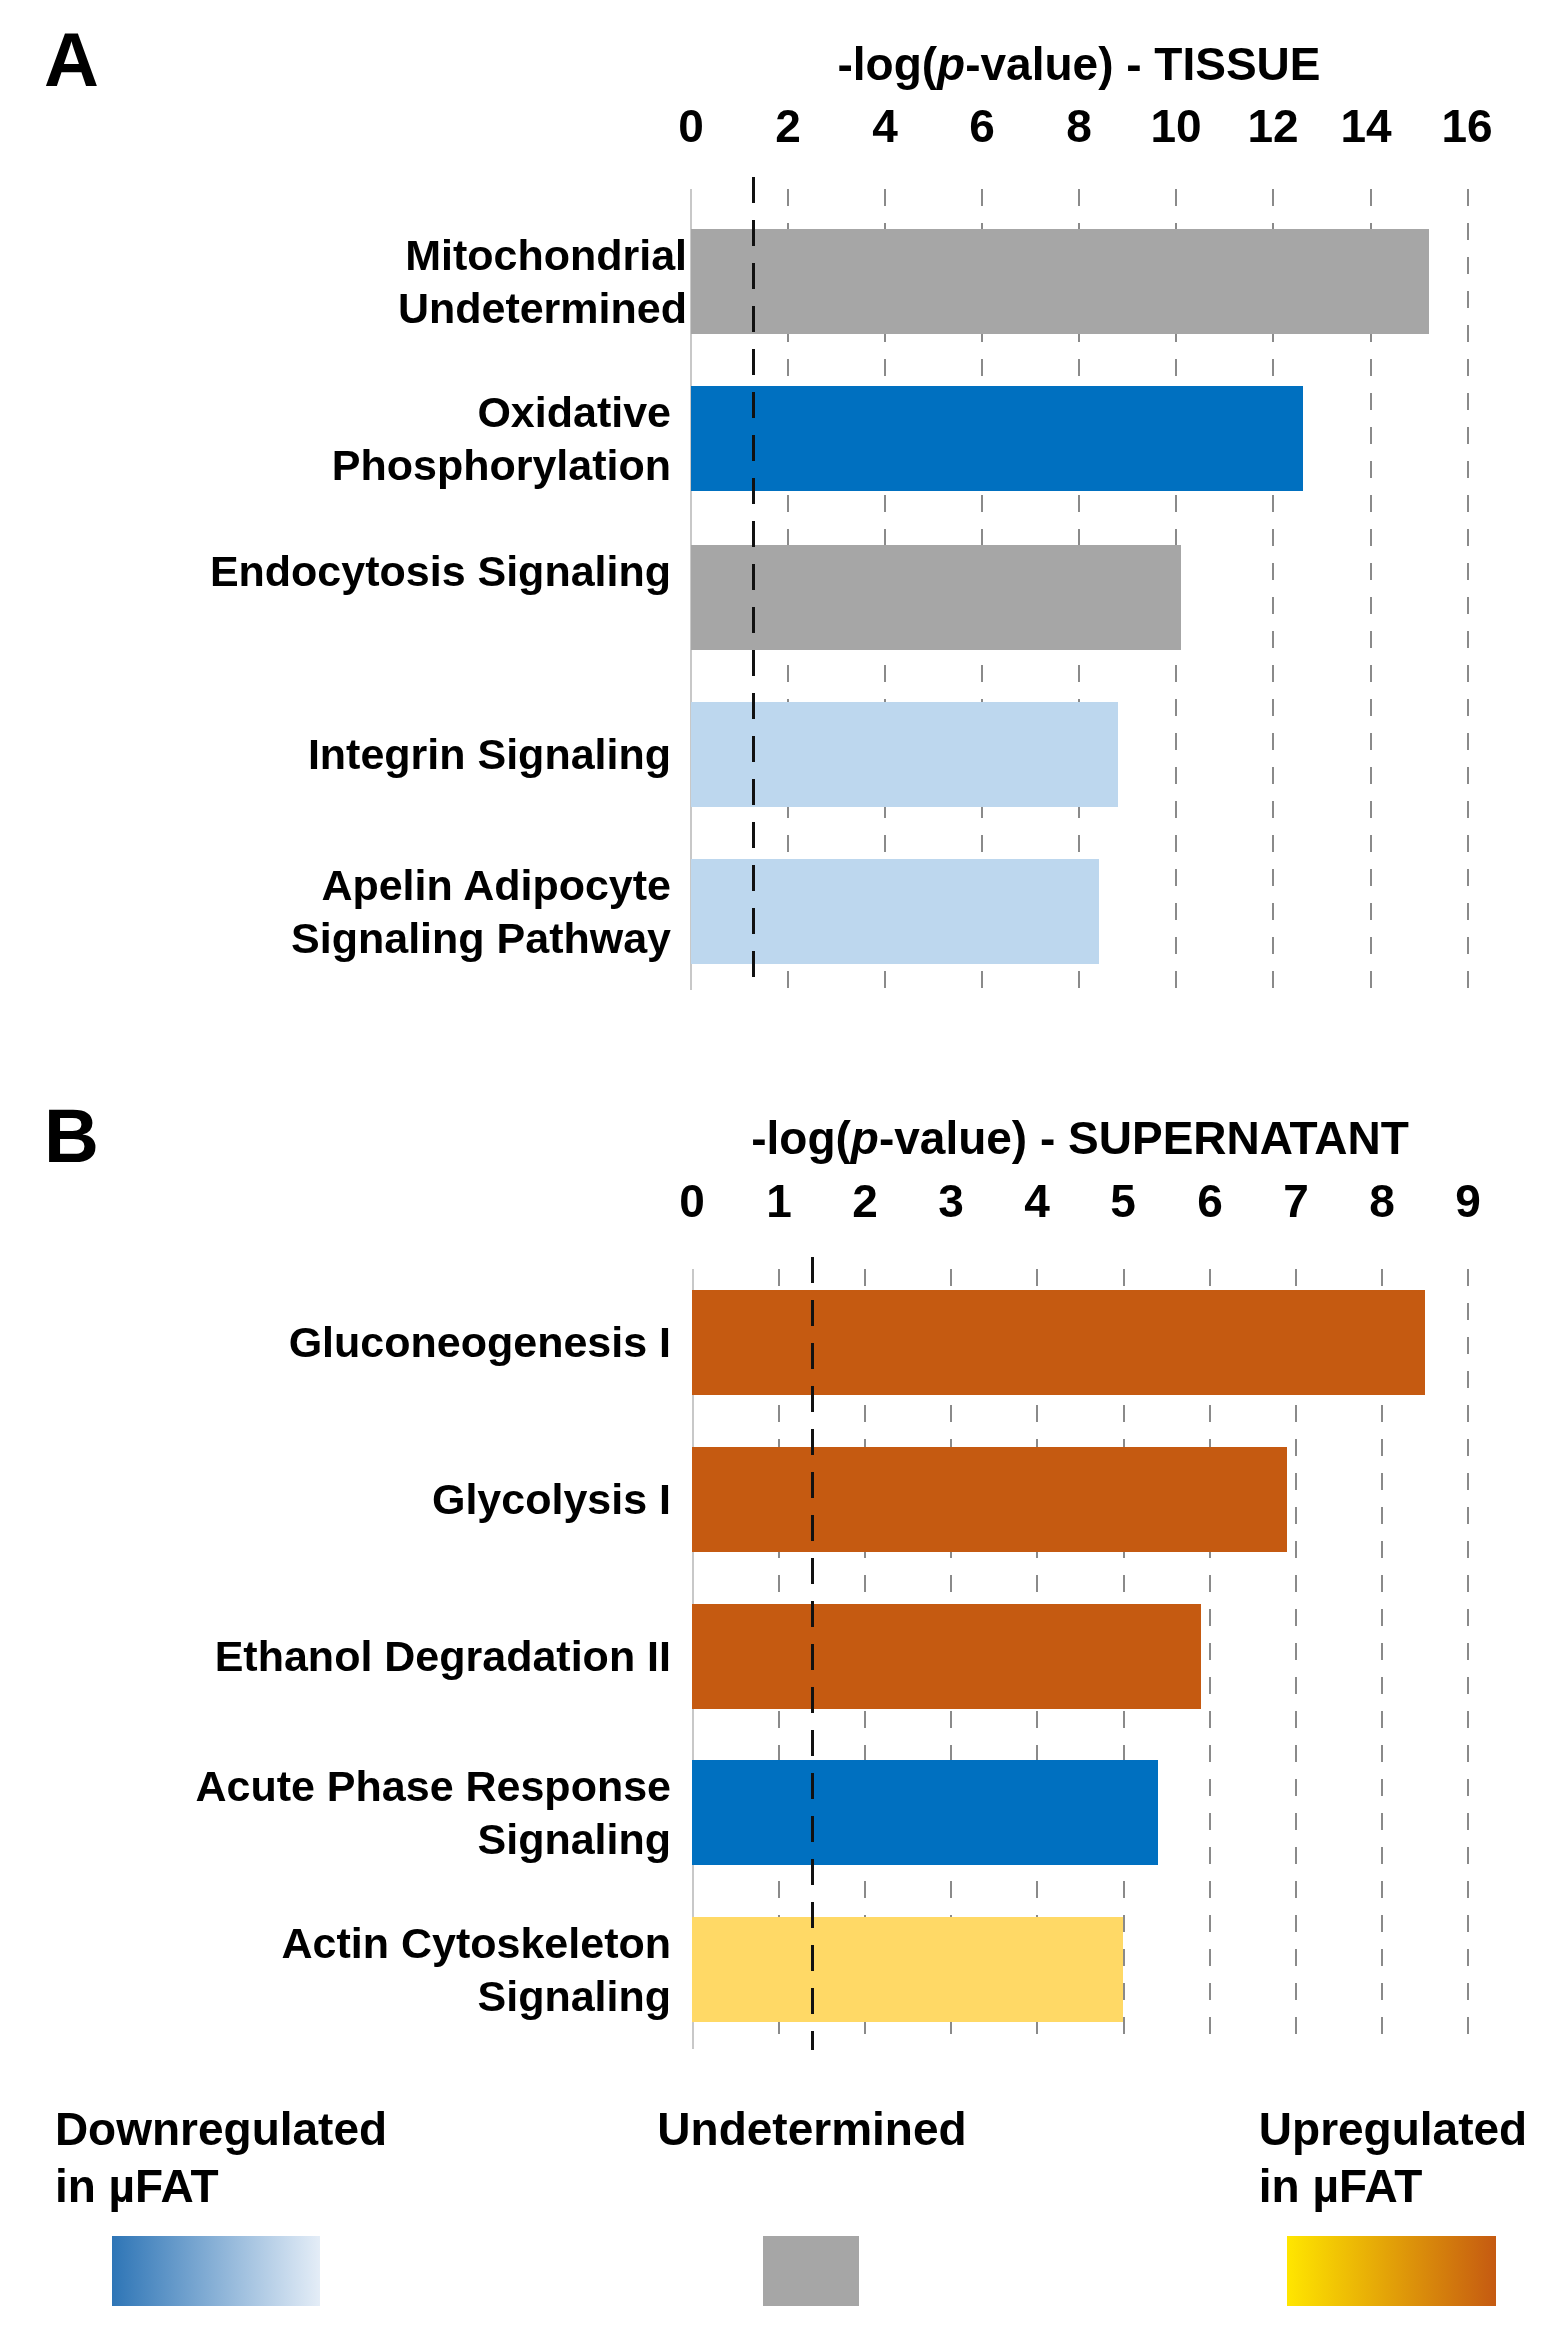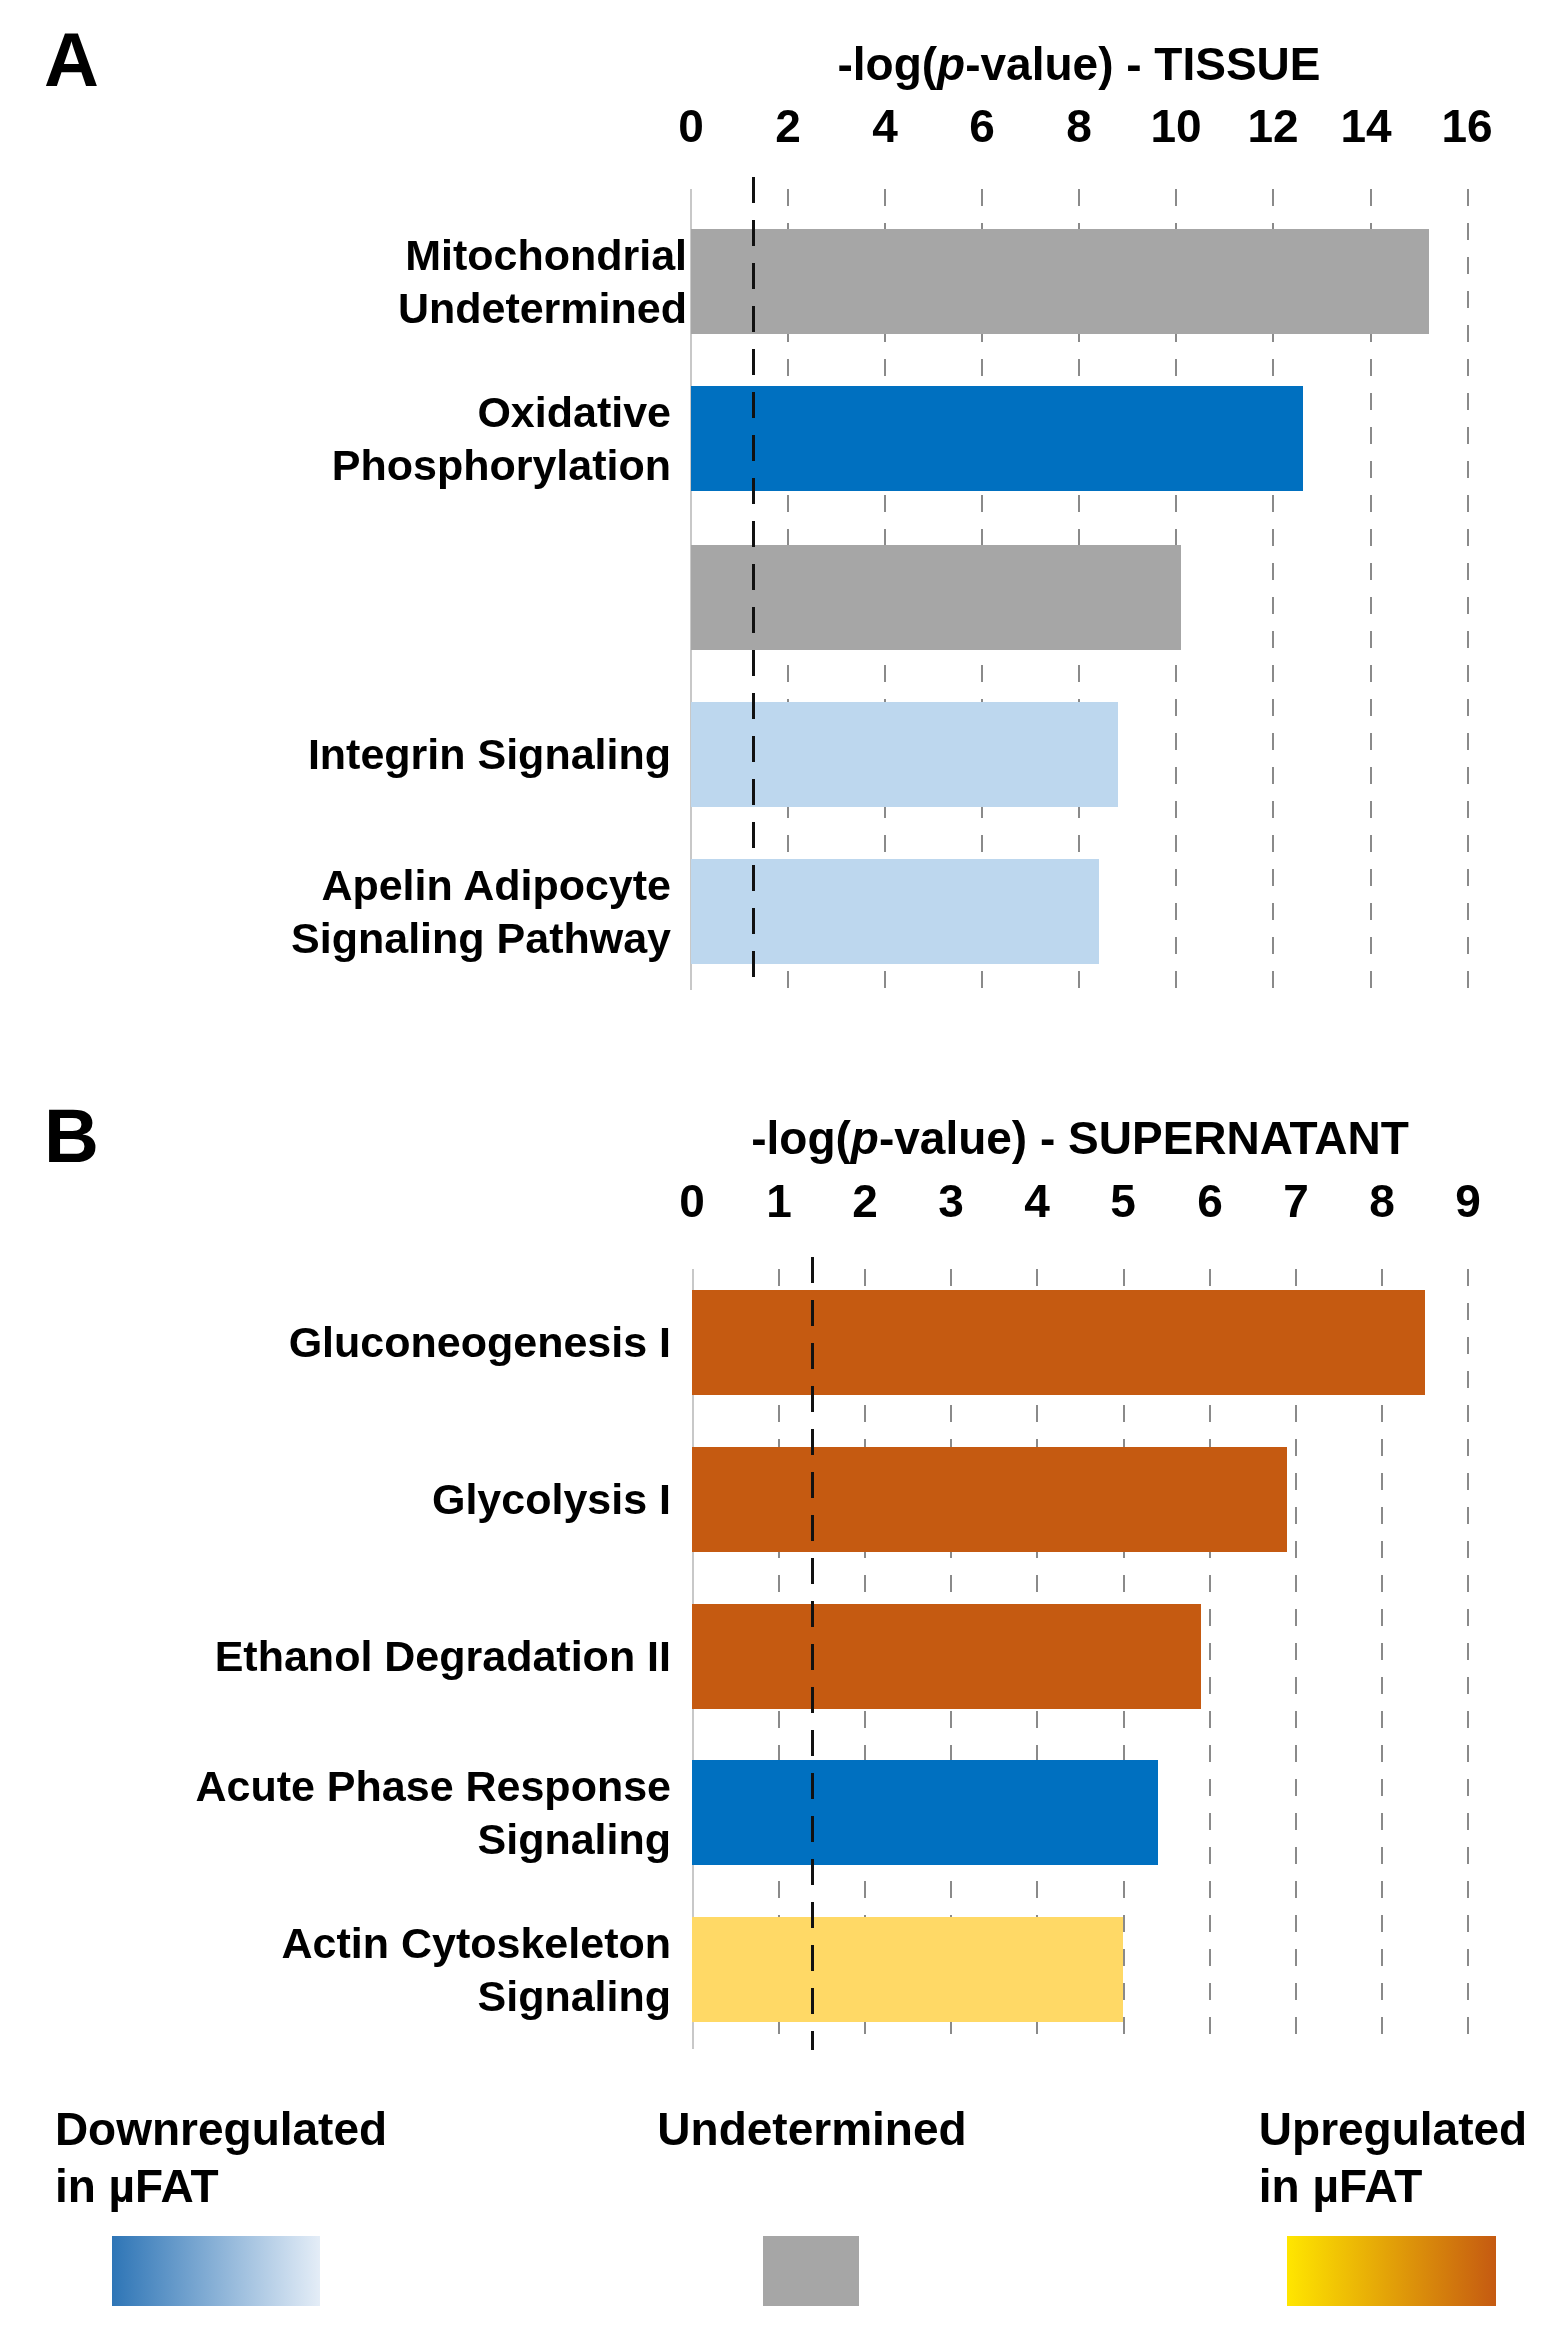--- a/index.html
+++ b/index.html
@@ -73,20 +73,21 @@
         <div>Mitochondrial</div>
         <div>Undetermined</div>
       </div>
       <div class="abs bar" style="left: 691px; top: 386px; width: 612px; height: 105px; background: rgb(0, 112, 192);"></div>
       <div class="abs bar-label" style="width: 573px; left: 98px; top: 386px;">
         <div>Oxidative</div>
         <div>Phosphorylation</div>
       </div>
       <div class="abs bar" style="left: 691px; top: 545px; width: 490px; height: 105px; background: rgb(166, 166, 166);"></div>
       <div class="abs bar-label" style="width: 573px; left: 98px; top: 545px;">
+        <div>Endocytosis Signaling</div>
       </div>
       <div class="abs bar" style="left: 691px; top: 702px; width: 427px; height: 105px; background: rgb(189, 215, 238);"></div>
       <div class="abs bar-label" style="width: 573px; left: 98px; top: 728px;">
         <div>Integrin Signaling</div>
       </div>
       <div class="abs bar" style="left: 691px; top: 859px; width: 408px; height: 105px; background: rgb(189, 215, 238);"></div>
       <div class="abs bar-label" style="width: 573px; left: 98px; top: 859px;">
         <div>Apelin Adipocyte</div>
         <div>Signaling Pathway</div>
       </div>

